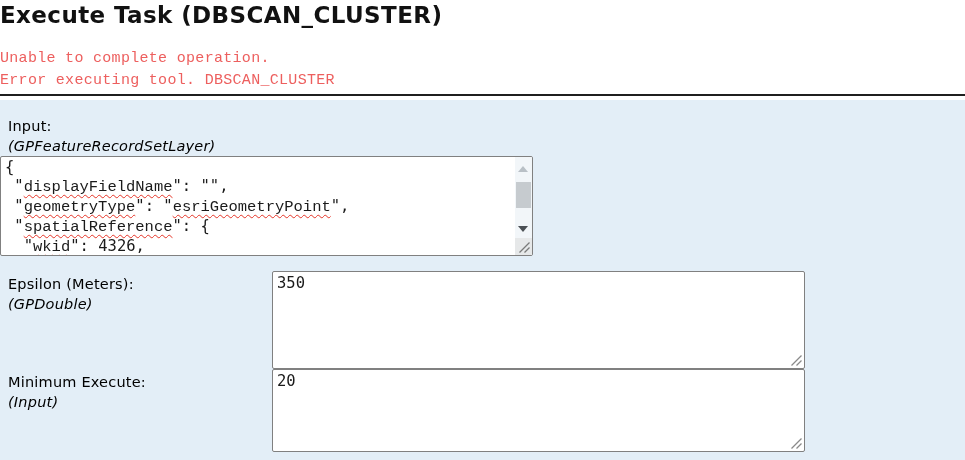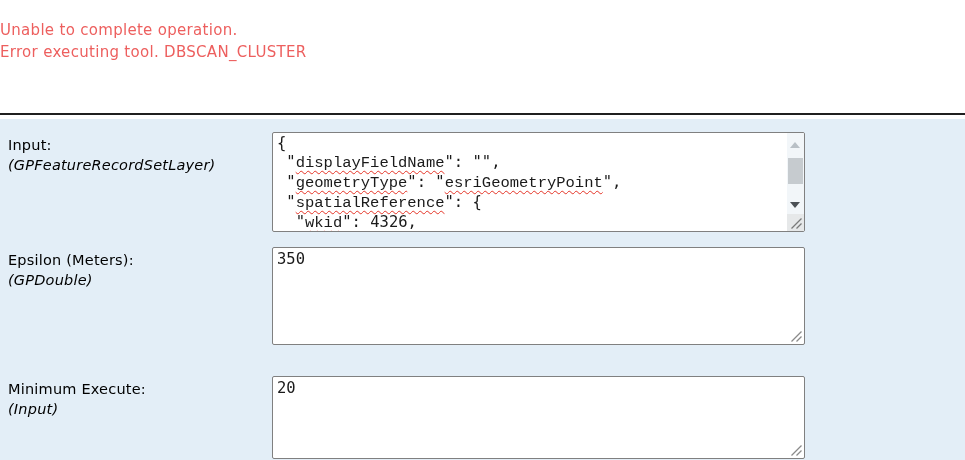--- a/index.html
+++ b/index.html
@@ -24,35 +24,36 @@
     color: #111111;
     letter-spacing: 0.4px;
     white-space: nowrap;
   }
   .errors {
     margin-top: 19px;
     color: #ed5f5e;
     font-size: 15px;
     line-height: 22px;
     letter-spacing: 0.3px;
+    font-family: Liberation Mono, monospace;
   }
 
   .divider { height: 2px; background: #1f1f1f; }
   .divider-gap { height: 4px; background: #ffffff; }
 
   
   .panel {
     height: 360px;
     background: #e3eef7;
     padding-top: 13px;
     box-sizing: border-box;
   }
   .row { display: flex; align-items: flex-start; }
-  .row-1 { margin-bottom: 15px; }
-  .row-2 { margin-bottom: 31px; }
+  .row-1 { margin-bottom: 15px; flex-direction: column; }
+  .row-2 { margin-bottom: 0; }
   .labels {
     width: 264px;
     padding: 3px 0 0 8px;
     font-size: 14.5px;
     line-height: 20px;
     color: #000000;
     letter-spacing: 0.2px;
   }
   .type-label { font-style: italic; }
 
@@ -148,20 +149,21 @@
     right: 3px; bottom: 3px;
     pointer-events: none;
   }
 </style>
 </head>
 <body>
 
 <div class="page">
 
   <div class="header">
+    <h1 class="page-title">Execute Task (DBSCAN_CLUSTER)</h1>
     <div class="errors">
       <div>Unable to complete operation.</div>
       <div>Error executing tool. DBSCAN_CLUSTER</div>
     </div>
   </div>
 
   <div class="divider"></div>
   <div class="divider-gap"></div>
 
   <div class="panel">

